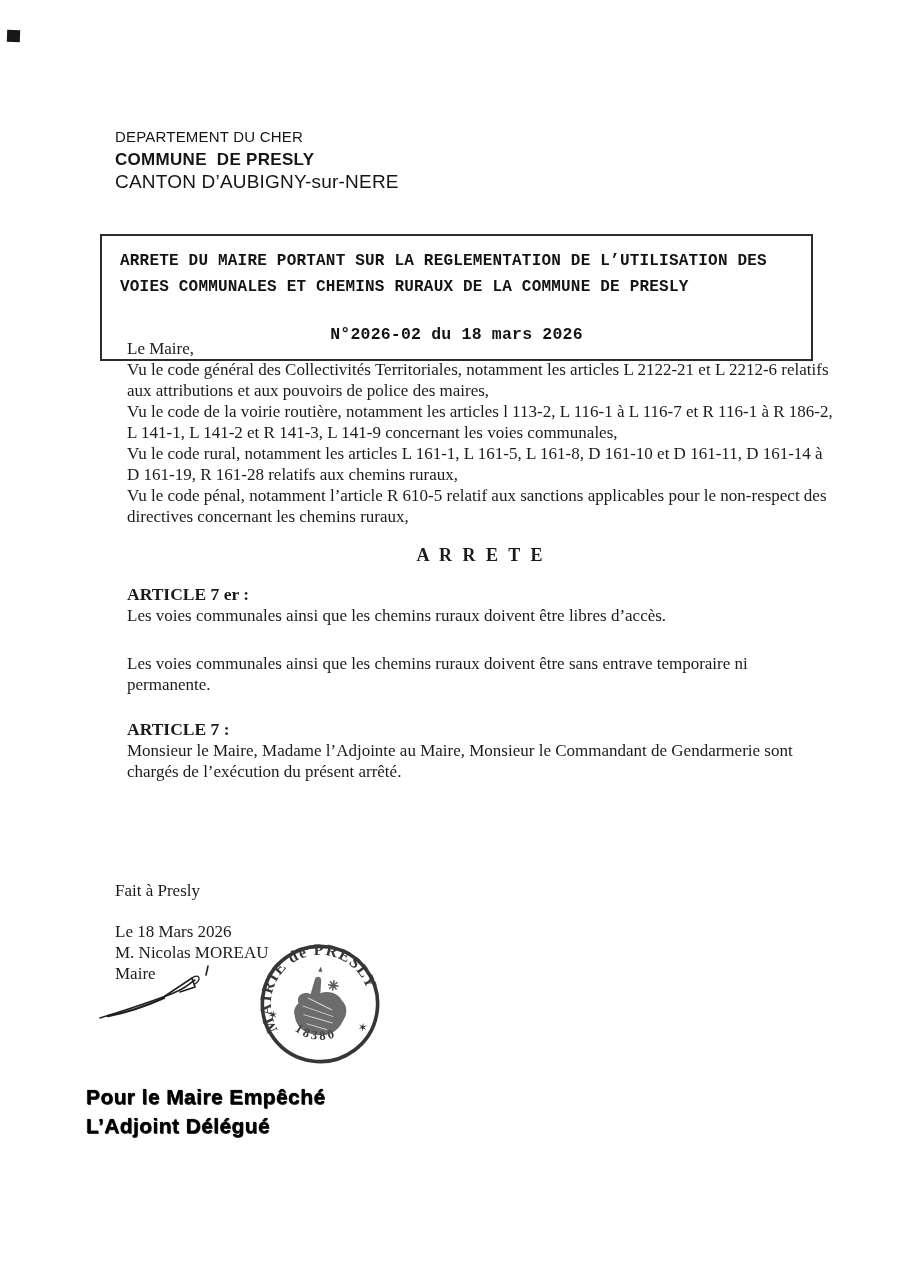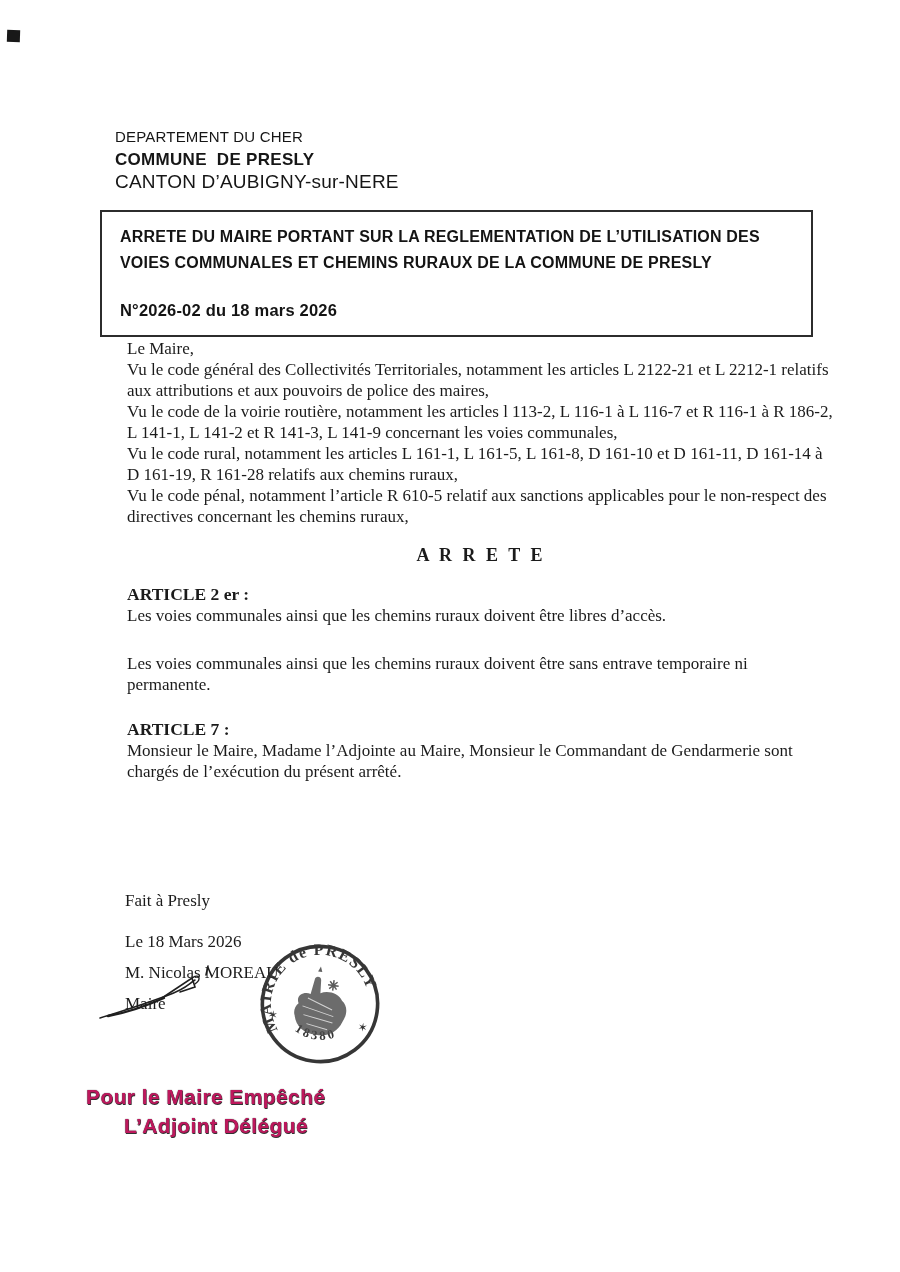--- a/index.html
+++ b/index.html
@@ -21,28 +21,28 @@
   .letterhead{
     position:absolute;left:115px;top:127px;
     font-family:"Liberation Sans", sans-serif;
     color:#161616;
   }
   .letterhead .dept{font-size:15px;line-height:20px;letter-spacing:.2px;}
   .letterhead .commune{font-size:17px;line-height:25px;font-weight:700;white-space:pre;letter-spacing:.3px;}
   .letterhead .canton{font-size:19px;line-height:20px;letter-spacing:.2px;}
   
   .title-box{
-    position:absolute;left:100px;top:210px;width:713px;box-sizing:border-box;
+    position:absolute;left:100px;top:234px;width:713px;box-sizing:border-box;
     border:2px solid #2c2c2c;
     padding:12px 18px 15px 18px;
-    font-family:Liberation Sans, sans-serif;
+    font-family:Liberation Mono, monospace;
     color:#141414;
   }
   .title-box .title{font-weight:700;font-size:16px;line-height:26px;letter-spacing:.2px;}
-  .title-box .number{font-weight:700;font-size:16.5px;margin-top:25px;letter-spacing:.2px;}
+  .title-box .number{font-weight:700;font-size:16.5px;margin-top:25px;text-align:center;letter-spacing:.2px;}
   
   .doc-body{
     position:absolute;left:127px;top:338px;width:708px;
     font-size:17px;line-height:21px;
   }
   .doc-body p{margin:0;}
   .arrete-heading{
     margin-top:18px;
     text-align:center;
     font-weight:700;font-size:18px;letter-spacing:3px;
@@ -50,36 +50,36 @@
   .article{margin-top:0;}
   .article .a-head{font-weight:700;font-size:17.5px;line-height:22px;}
   .article-1{margin-top:17px;}
   .article-2{margin-top:27px;}
   .article-3{margin-top:23px;}
   
   .closing{
     position:absolute;left:115px;top:880px;
     font-size:17px;line-height:21px;
   }
-  .closing p{margin:10px;}
+  .closing p{margin:0;}
   .closing .date{margin-top:20px;}
   
   .signature{position:absolute;left:96px;top:956px;width:130px;height:88px;}
   
   .stamp{position:absolute;left:256px;top:940px;width:128px;height:128px;opacity:.92;}
   
   .delegation{
     position:absolute;left:86px;top:1084px;
     font-family:"Liberation Sans", sans-serif;
-    font-weight:700;color:#be185d;
+    font-weight:700;color:#000000;
     font-size:21px;line-height:25px;
     letter-spacing:.4px;
     text-shadow:0 0 1px #2a2a2a, .5px .5px 0 #333;
   }
-  .delegation .l2{margin-top:4px;margin-left:38px;}
+  .delegation .l2{margin-top:4px;}
 </style>
 </head>
 <body>
 
 <div class="page">
 
   <div class="scan-artifact"></div>
 
   <div class="letterhead">
     <div class="dept">DEPARTEMENT DU CHER</div>
@@ -88,30 +88,30 @@
   </div>
 
   <div class="title-box">
     <div class="title">ARRETE DU MAIRE PORTANT SUR LA REGLEMENTATION DE L’UTILISATION DES VOIES COMMUNALES ET CHEMINS RURAUX DE LA COMMUNE DE PRESLY</div>
     <div class="number">N°2026-02 du 18 mars 2026</div>
   </div>
 
   <div class="doc-body">
     <div>
       <p>Le Maire,</p>
-      <p>Vu le code général des Collectivités Territoriales, notamment les articles L 2122-21 et L 2212-1 relatifs aux attributions et aux pouvoirs de police des maires,</p>
+      <p>Vu le code général des Collectivités Territoriales, notamment les articles L 2122-21 et L 2212-6 relatifs aux attributions et aux pouvoirs de police des maires,</p>
       <p>Vu le code de la voirie routière, notamment les articles l 113-2, L 116-1 à L 116-7 et R 116-1 à R 186-2, L 141-1, L 141-2 et R 141-3, L 141-9 concernant les voies communales,</p>
       <p>Vu le code rural, notamment les articles L 161-1, L 161-5, L 161-8, D 161-10 et D 161-11, D 161-14 à D 161-19, R 161-28 relatifs aux chemins ruraux,</p>
       <p>Vu le code pénal, notamment l’article R 610-5 relatif aux sanctions applicables pour le non-respect des directives concernant les chemins ruraux,</p>
     </div>
 
     <div class="arrete-heading">A R R E T E</div>
 
     <div class="article article-1">
-      <div class="a-head">ARTICLE 2 er :</div>
+      <div class="a-head">ARTICLE 7 er :</div>
       <p>Les voies communales ainsi que les chemins ruraux doivent être libres d’accès.</p>
     </div>
 
     <div class="article article-2">
       <p>Les voies communales ainsi que les chemins ruraux doivent être sans entrave temporaire ni permanente.</p>
     </div>
 
     <div class="article article-3">
       <div class="a-head">ARTICLE 7 :</div>
       <p>Monsieur le Maire, Madame l’Adjointe au Maire, Monsieur le Commandant de Gendarmerie sont chargés de l’exécution du présent arrêté.</p>

